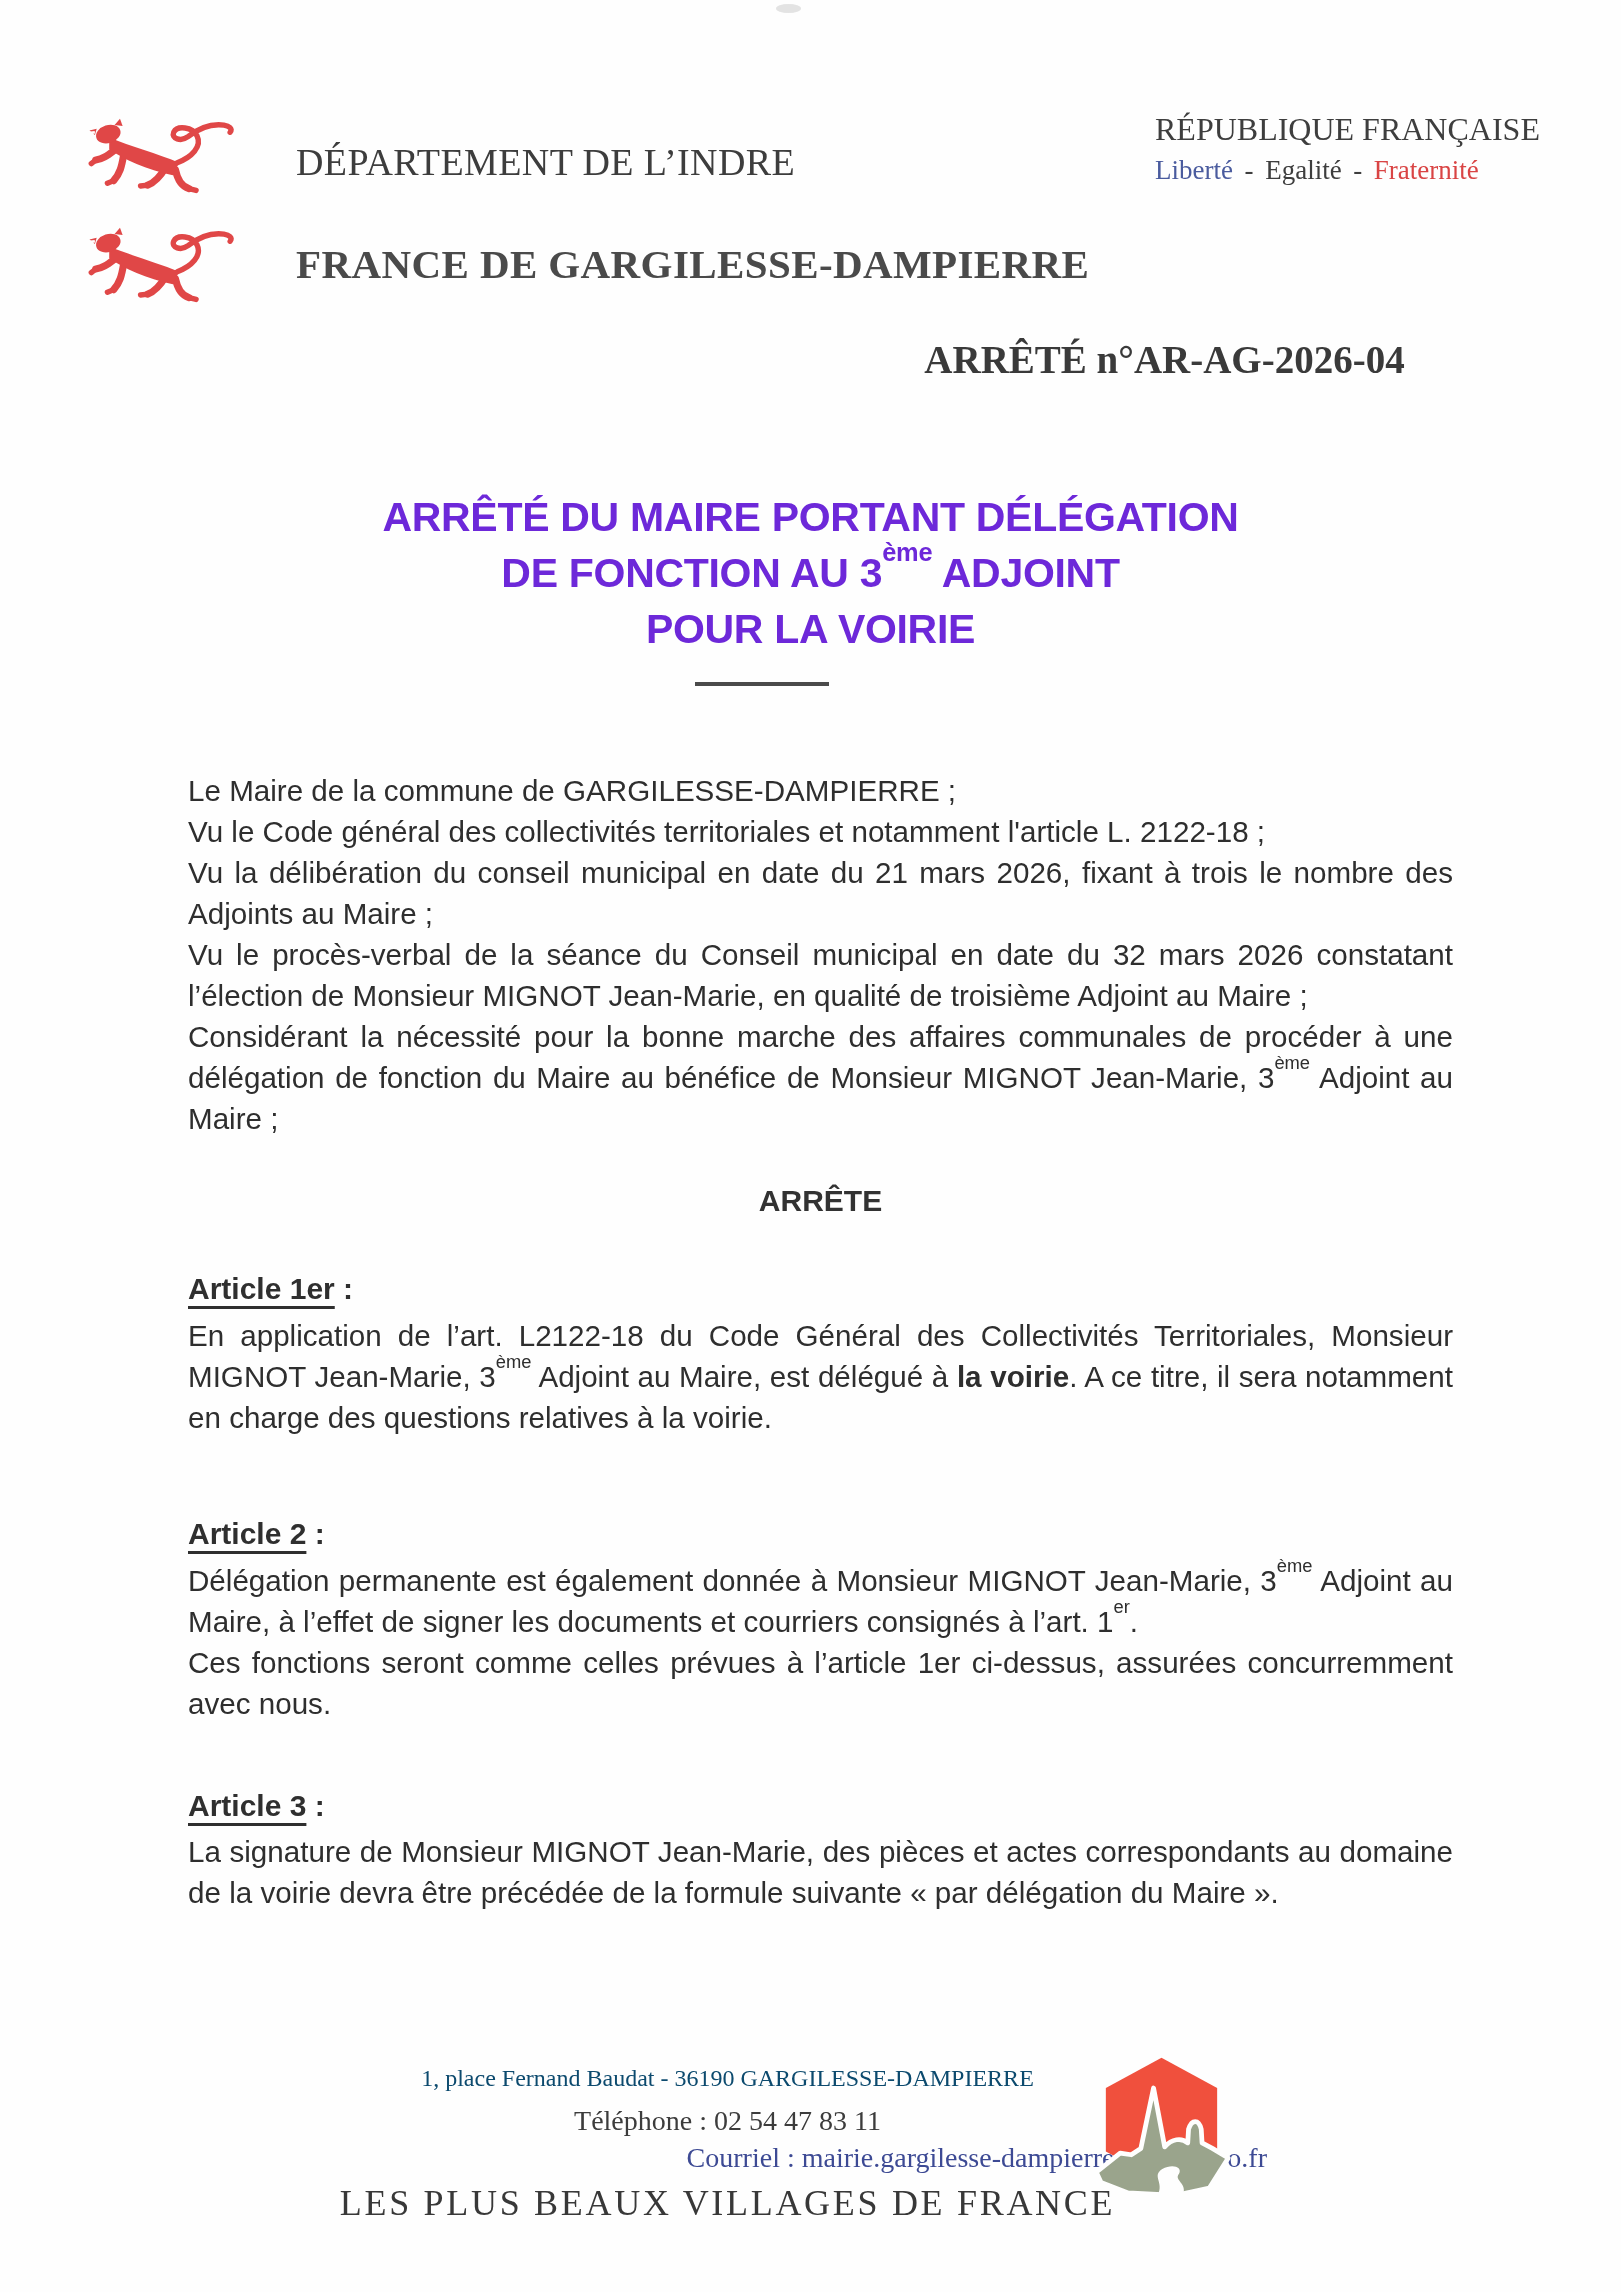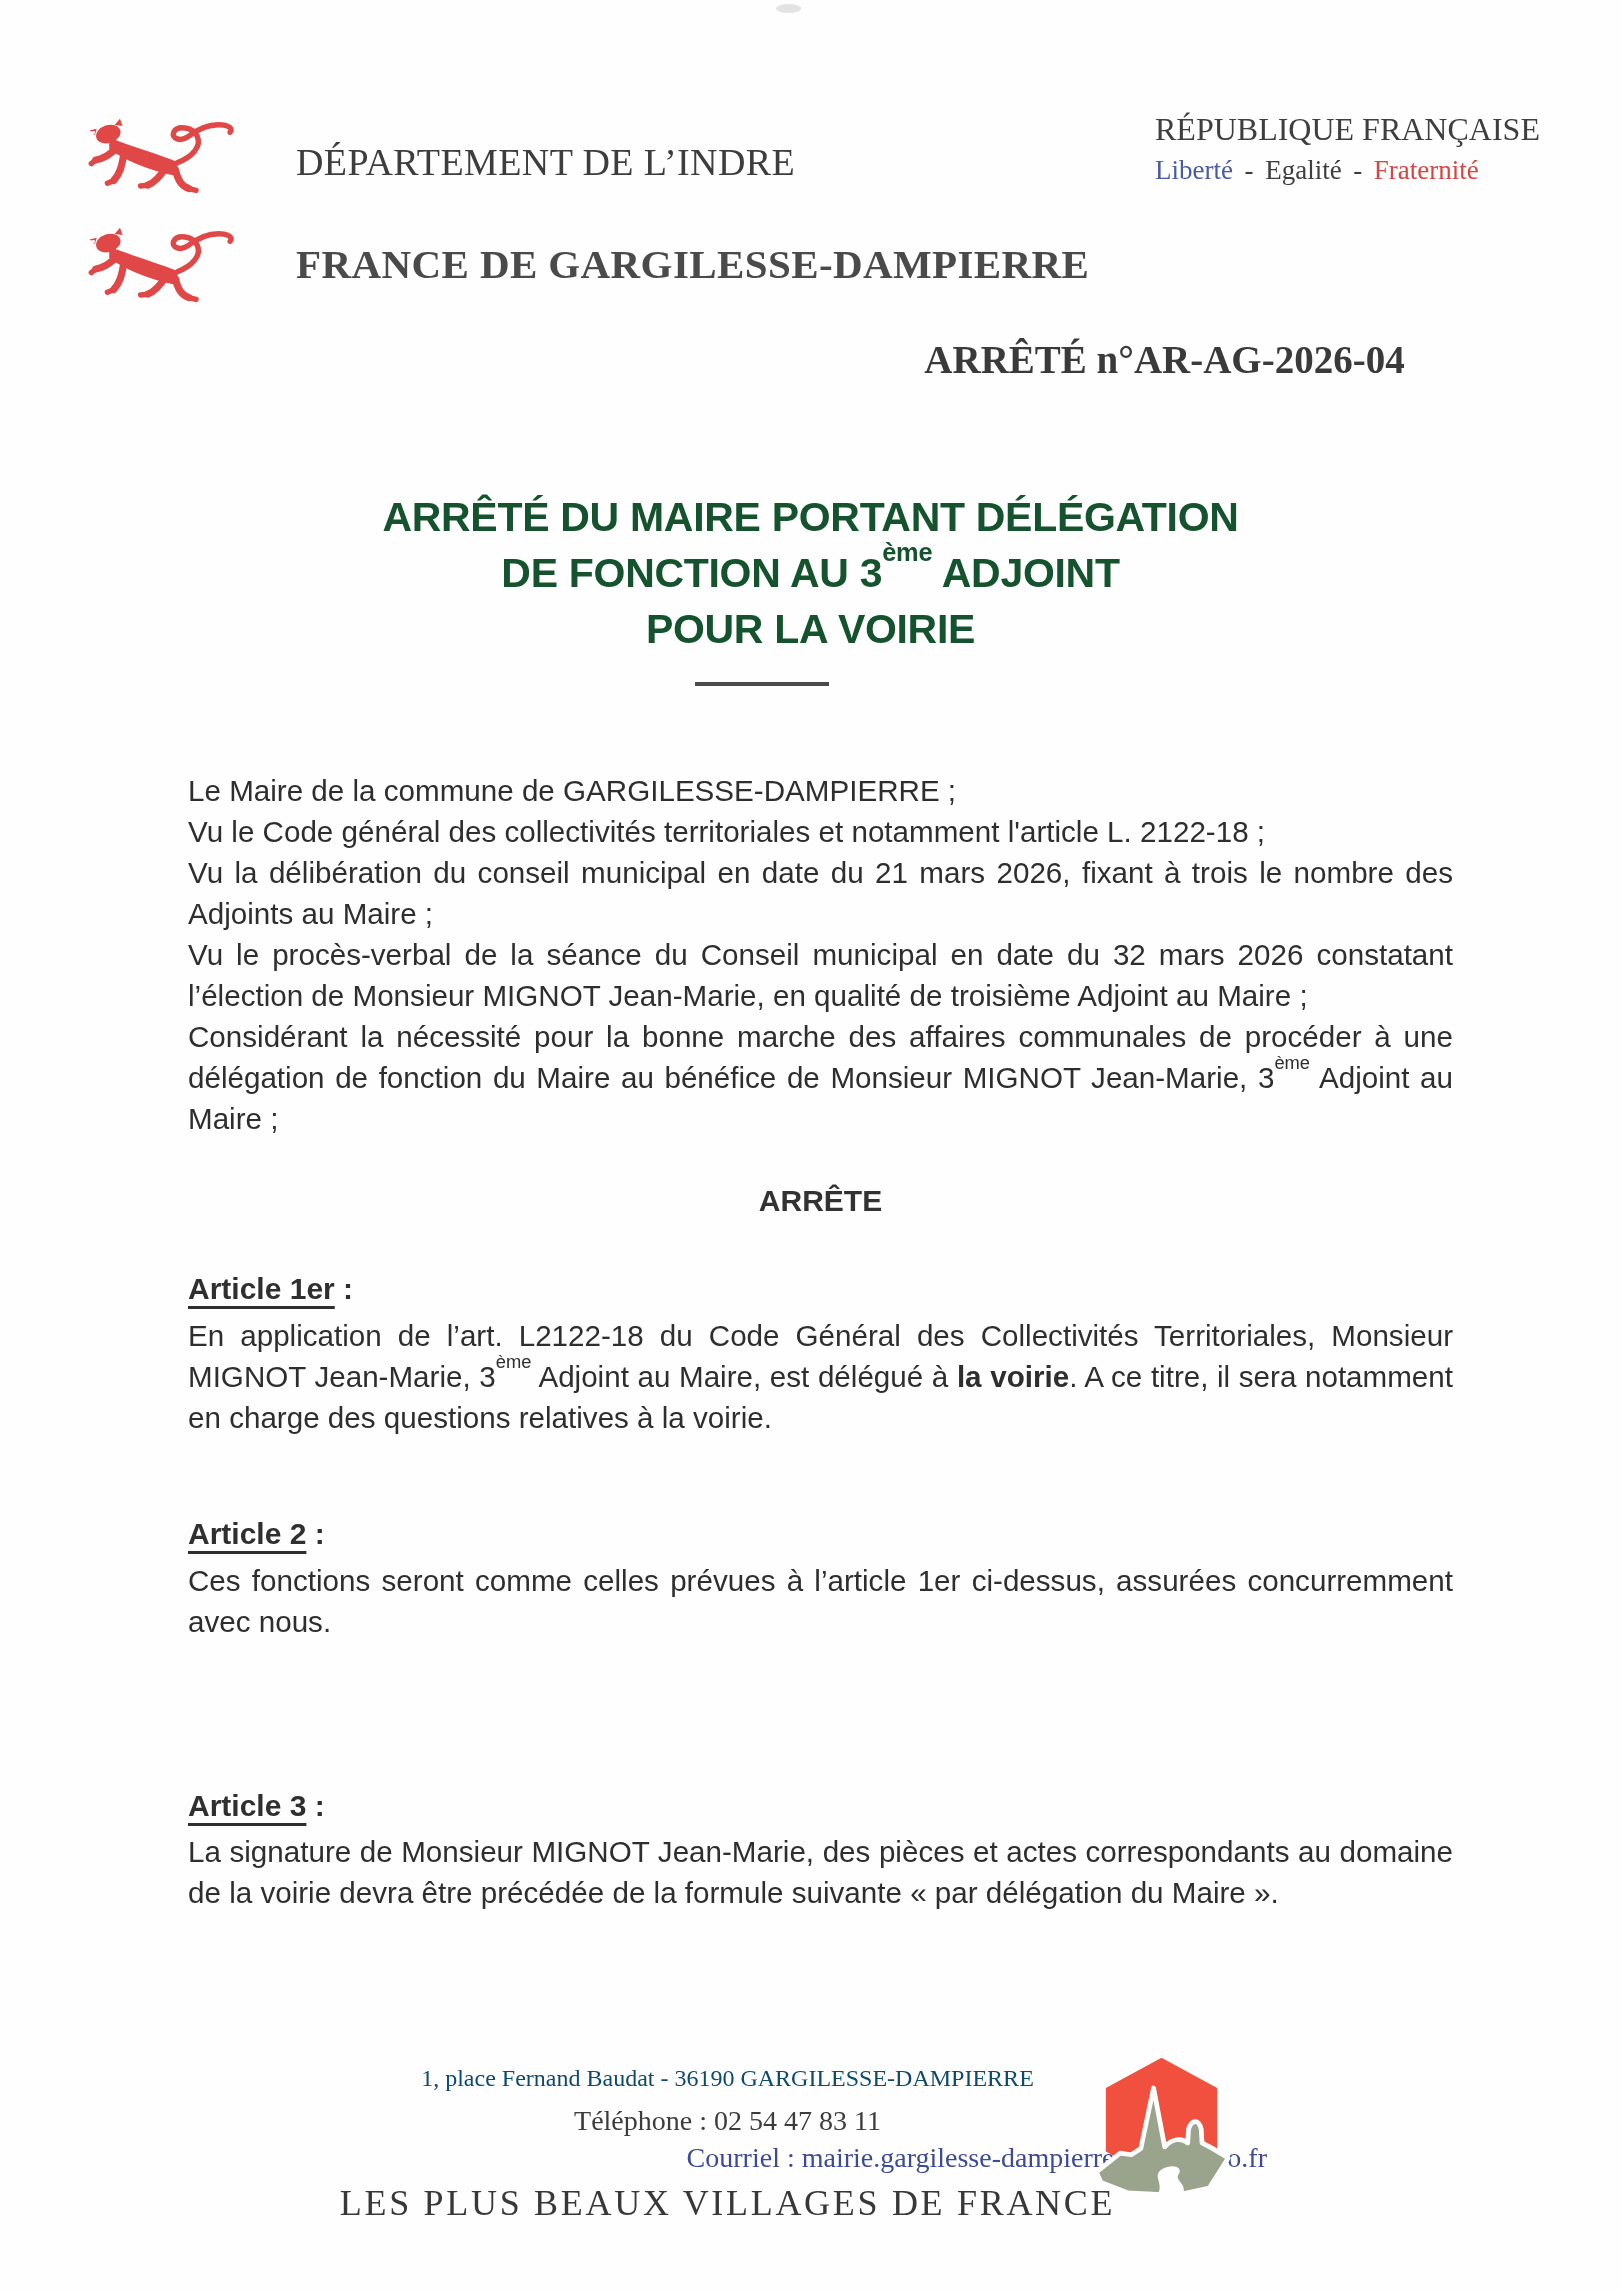--- a/index.html
+++ b/index.html
@@ -19,21 +19,21 @@
   #republic { left:1155px; top:111px; width:403px; }
   #republic-title { font-size:32px; color:#3e3e3e; }
   #republic-motto { margin-top:7.2px; font-size:27px; }
   #republic-motto span { margin-right:11.6px; }
   .motto-blue { color:#4a5b9e; }
   .motto-dark { color:#3e3e3e; }
   .motto-red  { color:#d94444; }
   #mairie-label { left:296px; top:240px; font-size:41px; font-weight:bold; letter-spacing:0.4px; color:#4a4a4a; }
   #arrete-num { left:851px; top:337px; width:627px; text-align:center; font-size:39px; font-weight:bold; color:#3a3a3a; }
 
-  #doc-title { left:0; top:489px; width:1621px; text-align:center; font-size:41px; font-weight:bold; line-height:56px; color:#14532d; letter-spacing:-0.3px; }
+  #doc-title { left:0; top:489px; width:1621px; text-align:center; font-size:41px; font-weight:bold; line-height:56px; color:#6d28d9; letter-spacing:-0.3px; }
   #title-divider { left:695px; top:682px; width:134px; height:3.6px; background:#4b4b4b; }
 
   .bodytext { font-size:29.6px; line-height:41px; text-align:justify; color:#2e2e2e; }
   .bodytext p { margin:0; }
   #preamble { left:188px; top:770px; width:1265px; }
   #arrete-heading { left:188px; top:1184px; width:1265px; text-align:center; font-size:30px; font-weight:bold; color:#323232; }
 
   .article-heading { font-size:30px; font-weight:bold; color:#2f2f2f; }
   .article-heading .u { text-decoration:underline; text-decoration-thickness:2.7px; text-underline-offset:7.2px; }
   #article1-heading { left:188px; top:1272px; }
@@ -122,20 +122,21 @@
 
   <div class="abs" id="arrete-heading">ARRÊTE</div>
 
   <div class="abs article-heading" id="article1-heading"><span class="u">Article 1er</span><span> :</span></div>
   <div class="abs bodytext" id="article1-body">
     <p><span>En application de l’art. L2122-18 du Code Général des Collectivités Territoriales, Monsieur MIGNOT Jean-Marie, 3</span><sup>ème</sup><span> Adjoint au Maire, est délégué à </span><span class="bold">la voirie</span><span>. A ce titre, il sera notamment en charge des questions relatives à la voirie.</span></p>
   </div>
 
   <div class="abs article-heading" id="article2-heading"><span class="u">Article 2</span><span> :</span></div>
   <div class="abs bodytext" id="article2-body">
+    <p><span>Délégation permanente est également donnée à Monsieur MIGNOT Jean-Marie, 3</span><sup>ème</sup><span> Adjoint au Maire, à l’effet de signer les documents et courriers consignés à l’art. 1</span><sup>er</sup><span>.</span></p>
     <p>Ces fonctions seront comme celles prévues à l’article 1er ci-dessus, assurées concurremment avec nous.</p>
   </div>
 
   <div class="abs article-heading" id="article3-heading"><span class="u">Article 3</span><span> :</span></div>
   <div class="abs bodytext" id="article3-body">
     <p>La signature de Monsieur MIGNOT Jean-Marie, des pièces et actes correspondants au domaine de la voirie devra être précédée de la formule suivante « par délégation du Maire ».</p>
   </div>
 
   <div class="abs serif footer-line" id="footer-address">1, place Fernand Baudat - 36190 GARGILESSE-DAMPIERRE</div>
   <div class="abs serif footer-line" id="footer-phone">Téléphone : 02 54 47 83 11</div>

